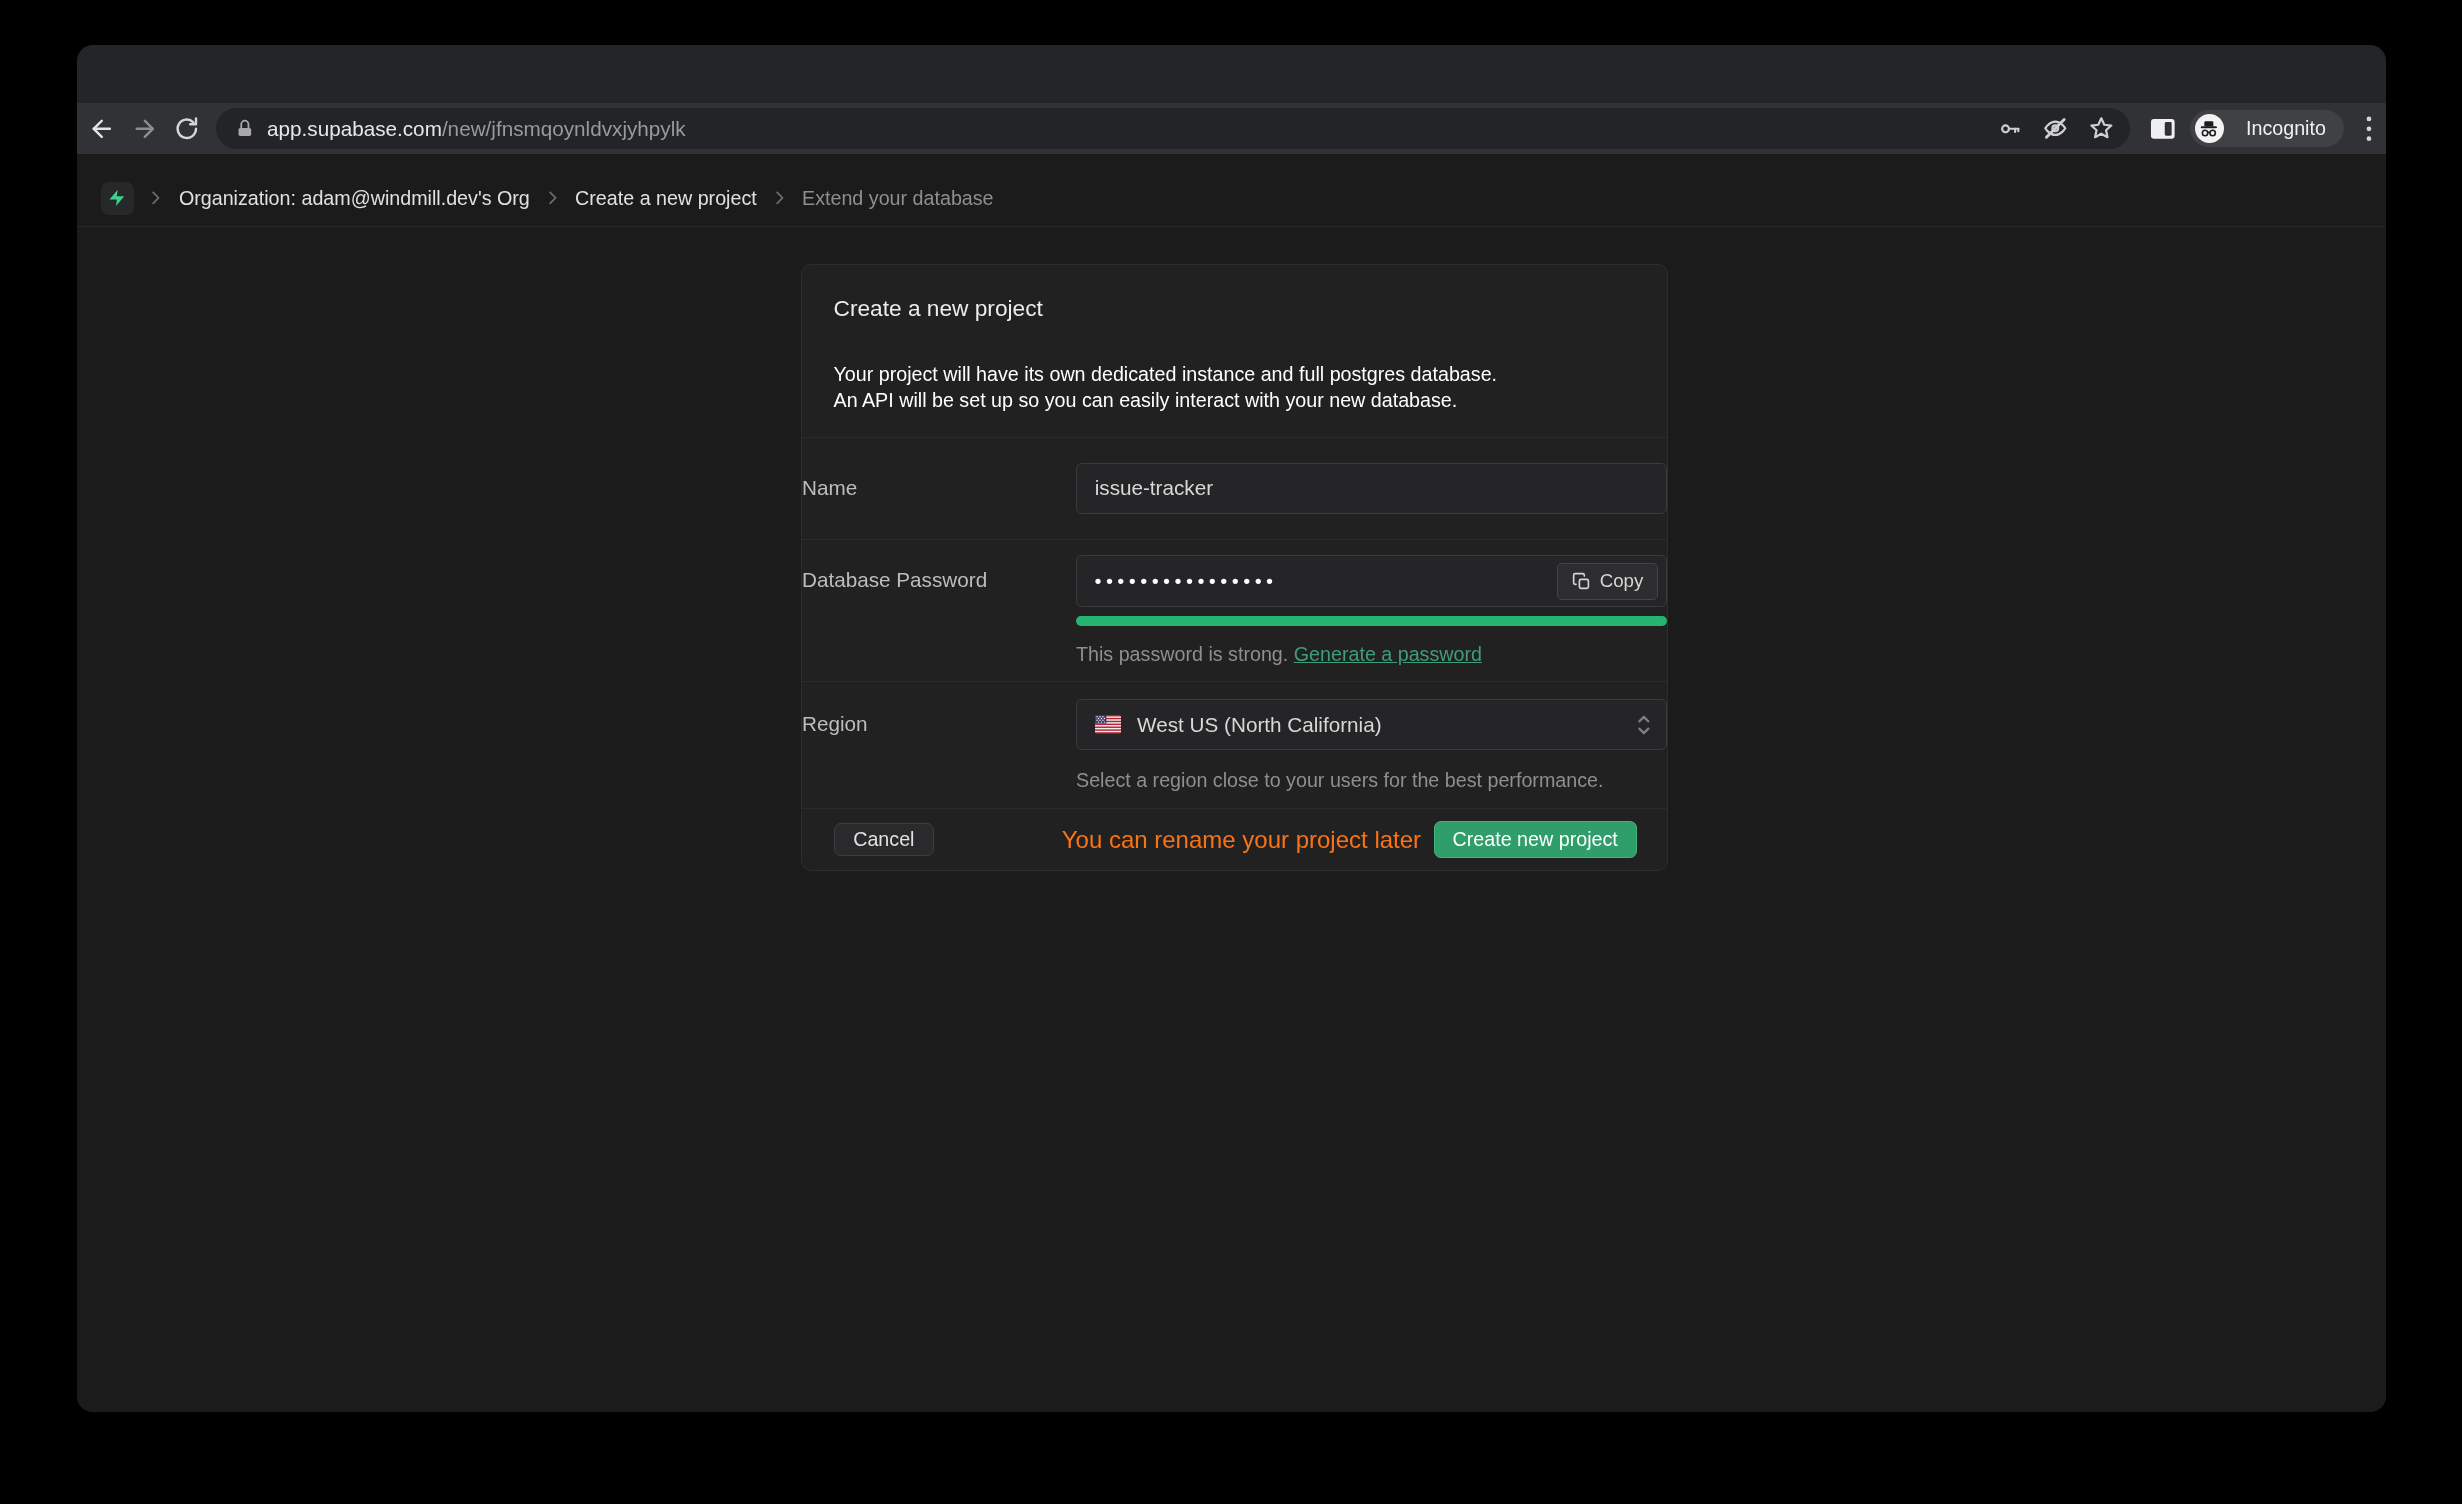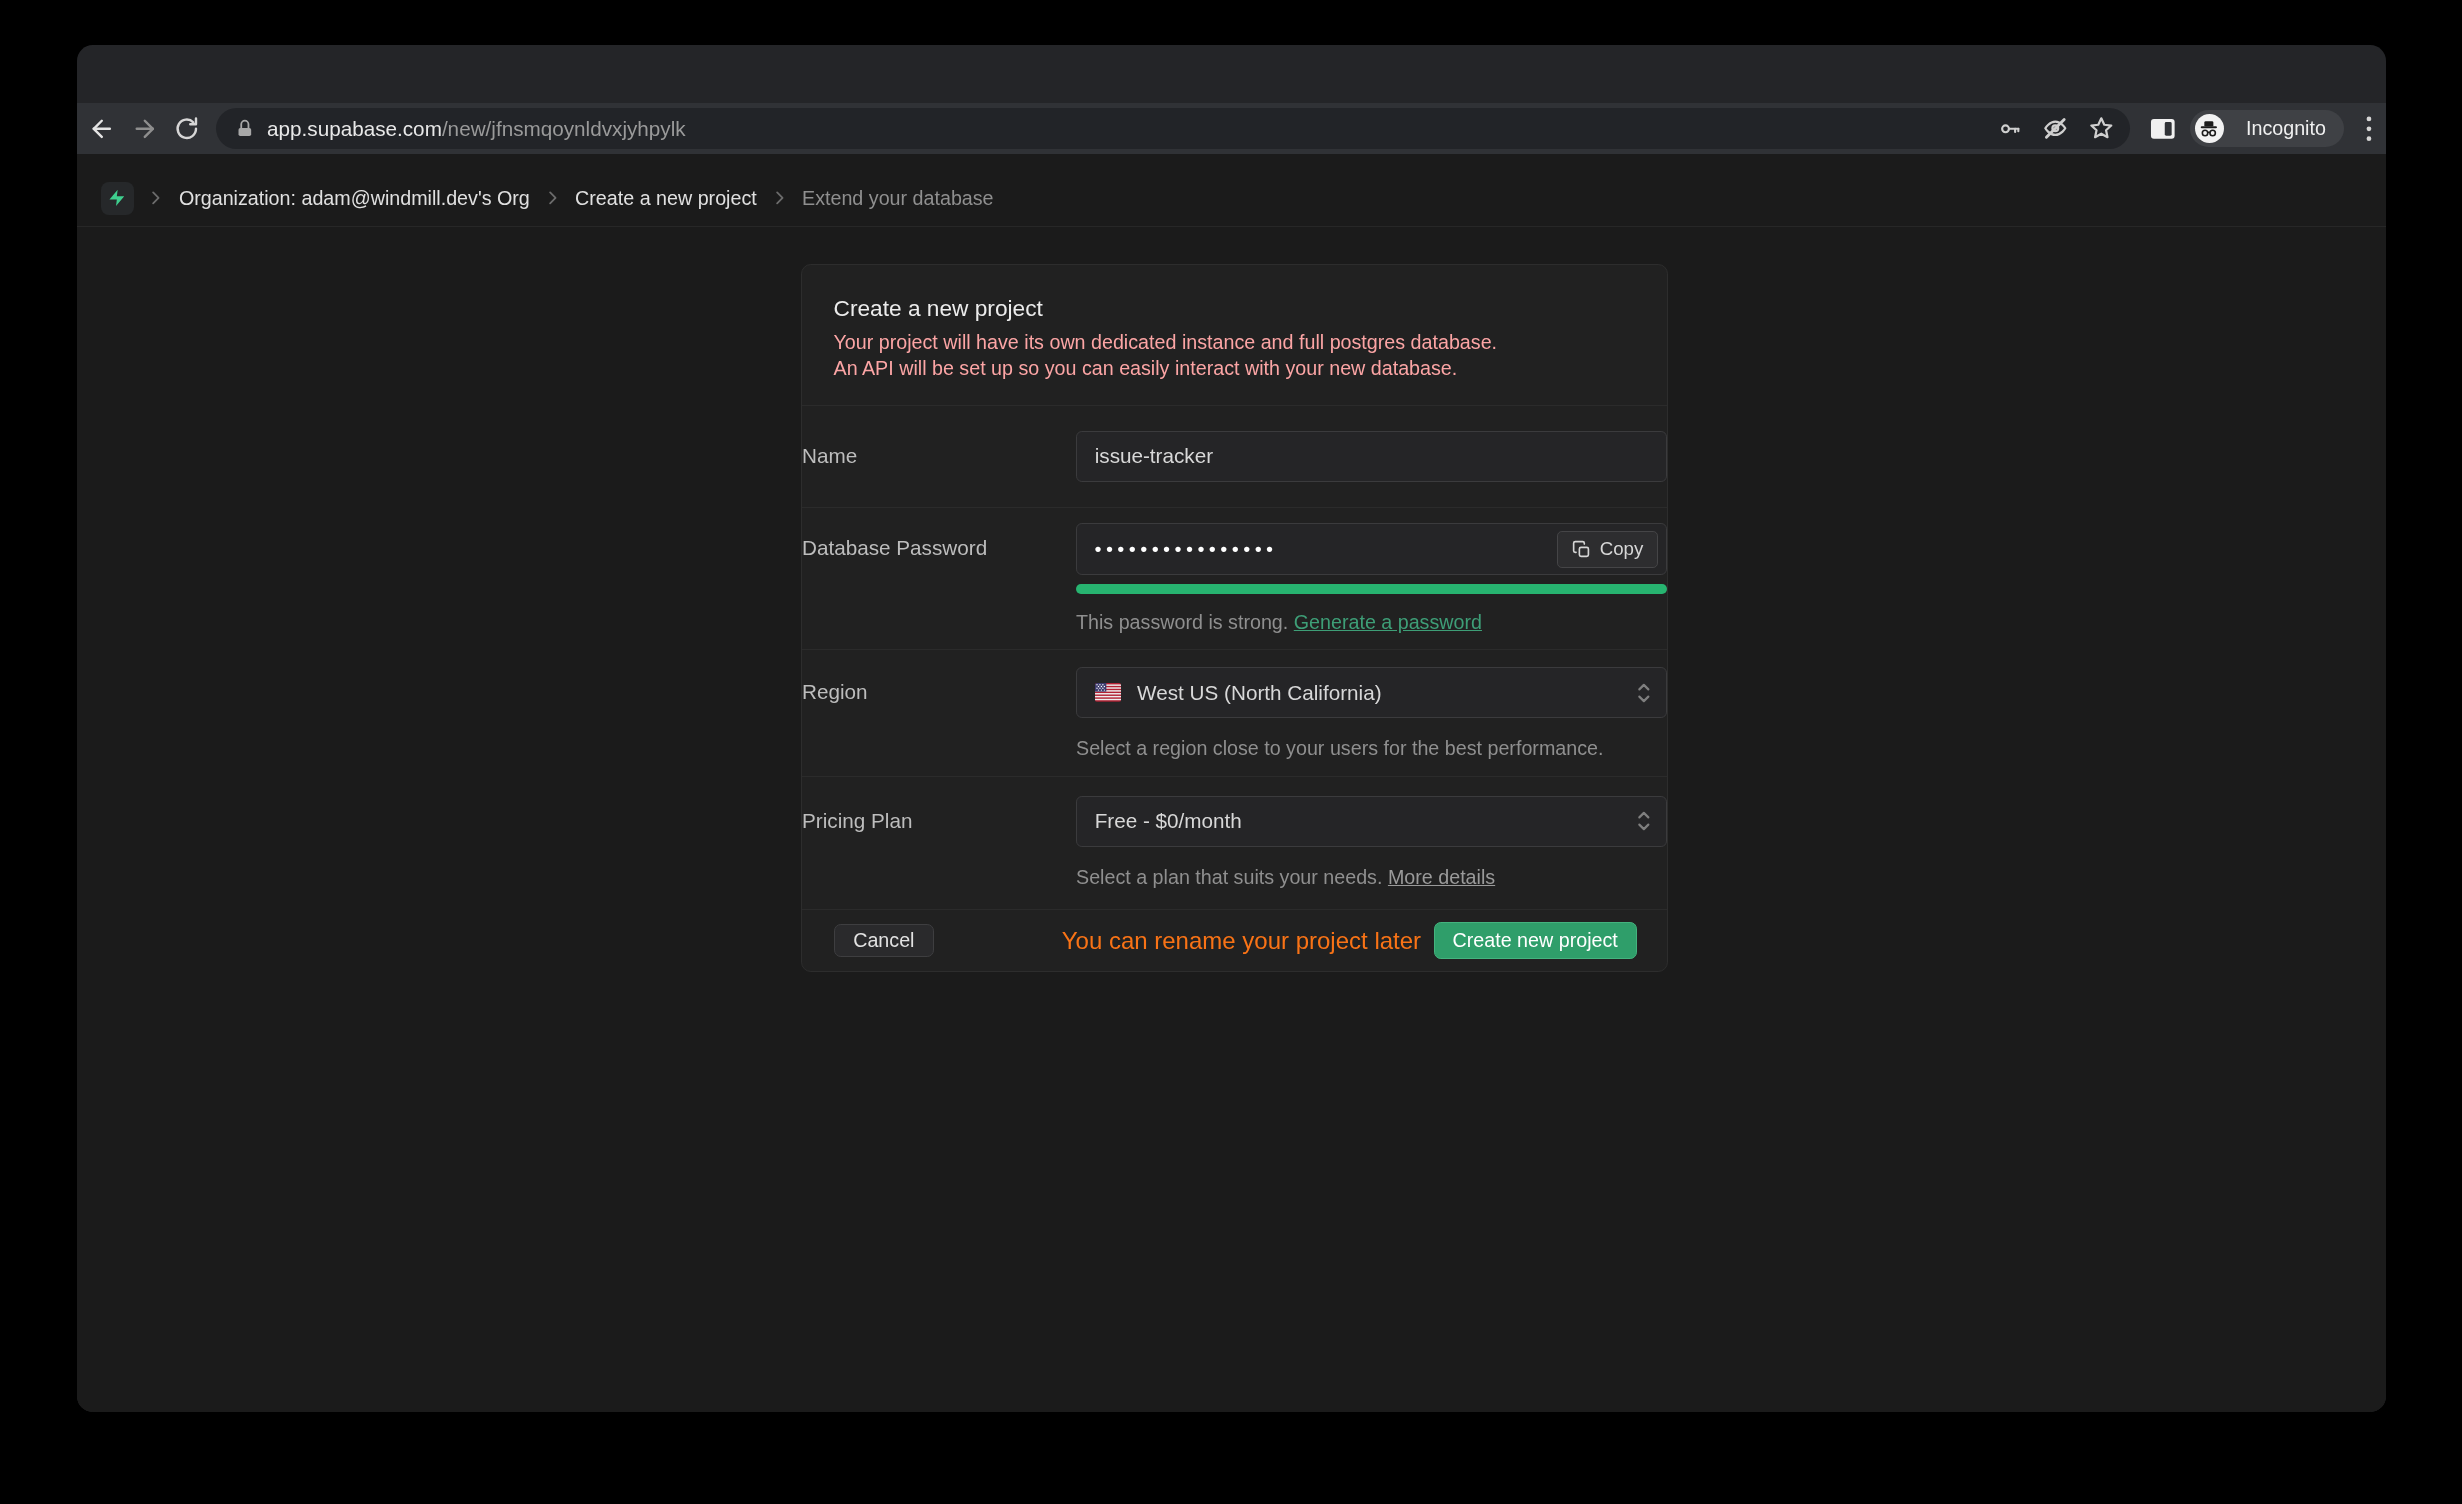--- a/index.html
+++ b/index.html
@@ -58,21 +58,21 @@
 
   .content { position:absolute; left:0; top:58px; width:100%; height:1200px; }
 
   
   .card { position:absolute; left:724px; top:52px; width:867px; background:#212121;
           border:1px solid #2d2d2d; border-radius:9.9px; overflow:hidden; }
   .sect { border-bottom:1px solid #2b2b2b; }
   .sect:last-child { border-bottom:none; }
   .card-head { padding:29.6px 31.5px 23.6px 31.5px; }
   .card-title { font-size:22.7px; color:#ececec; font-weight:500; }
-  .card-desc { margin-top:7px; font-size:19.7px; line-height:26.6px; color:#fca5a5; }
+  .card-desc { margin-top:39px; font-size:19.7px; line-height:26.6px; color:#ffffff; }
   .row { display:grid; grid-template-columns:274px 1fr; padding:0 30.5px 0 31.5px; align-items:start; }
   .row-label { font-size:20.7px; color:#bdbdbd; padding-top:12.8px; }
   .ctl { position:relative; width:100%; height:51px; background:#252527; border:1px solid #3b3b3d;
          border-radius:5.9px; display:flex; align-items:center; padding:0 45px 0 17.7px; }
   .ctl .val { font-size:20.7px; color:#d8d8d8; white-space:nowrap; }
   .ctl .lead-ic { width:27.6px; height:27.6px; margin-right:15.8px; flex:0 0 auto; }
   .selector-ic { position:absolute; right:11.8px; top:50%; transform:translateY(-50%); width:21.7px; height:29.6px; }
   .sect-org  { padding:24.6px 0; }
   .sect-name { padding:24.6px 0 24.6px 0; }
   .sect-pass { padding:15.8px 0 14.8px 0; }
@@ -290,38 +290,20 @@
                   <svg width="21.7" height="29.6" viewBox="0 0 24 32" stroke="#7f7f7f" stroke-width="2.4" fill="none" stroke-linecap="round" stroke-linejoin="round">
                       <path d="M7 12l5-5 5 5"></path>
                       <path d="M7 20l5 5 5-5"></path>
                     </svg>
                 </span>
               </div>
               <div class="helper helper-under">Select a region close to your users for the best performance.</div>
             </div>
           </div>
 
-          <div class="sect sect-pricing row">
-            <div class="row-label">Pricing Plan</div>
-            <div>
-              <div class="ctl">
-                <span class="val">Free - $0/month</span>
-                <span class="selector-ic">
-                  <svg width="21.7" height="29.6" viewBox="0 0 24 32" stroke="#7f7f7f" stroke-width="2.4" fill="none" stroke-linecap="round" stroke-linejoin="round">
-                      <path d="M7 12l5-5 5 5"></path>
-                      <path d="M7 20l5 5 5-5"></path>
-                    </svg>
-                </span>
-              </div>
-              <div class="helper helper-under">
-                <span>Select a plan that suits your needs.</span>
-                <a class="gray">More details</a>
-              </div>
-            </div>
-          </div>
 
           <div class="sect card-foot">
             <button class="btn-cancel">Cancel</button>
             <span class="foot-note">You can rename your project later</span>
             <button class="btn-submit">Create new project</button>
           </div>
 
         </div>
       </div>
     </div>

